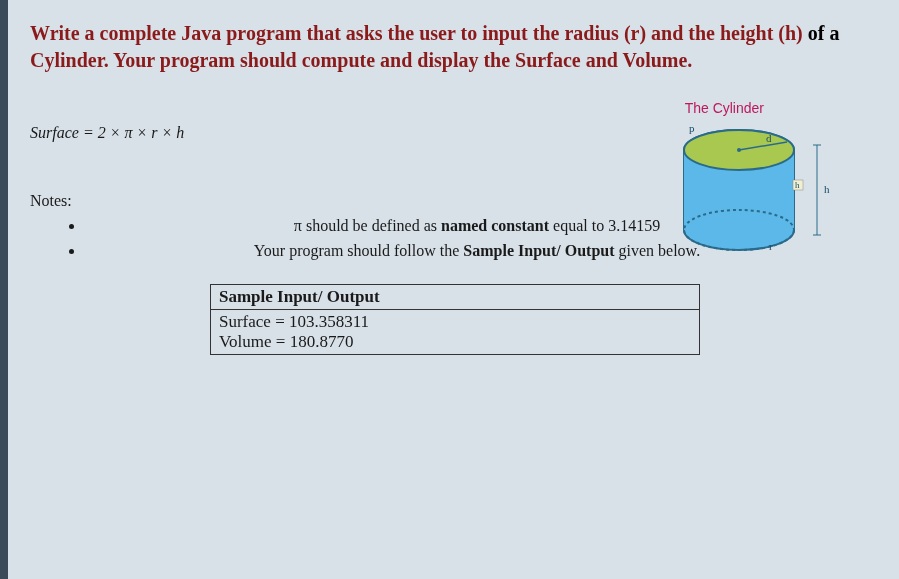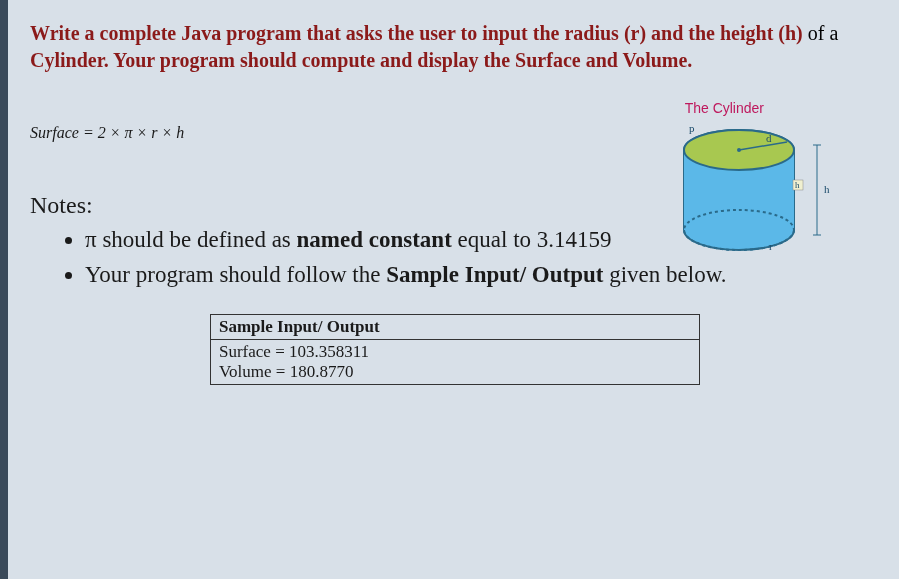--- a/index.html
+++ b/index.html
@@ -17,20 +17,21 @@
       font-size: 20px;
       line-height: 1.35;
     }
     .red-text {
       color: #8b1a1a;
       font-weight: bold;
       text-align: center;
     }
     .black-text {
       color: #000;
+      font-weight: bold;
     }
     .cylinder-label {
       position: absolute;
       top: 100px;
       right: 135px;
       color: #be185d;
       font-family: Arial, sans-serif;
       font-size: 14px;
     }
     .cylinder-svg {
@@ -43,27 +44,28 @@
       font-style: italic;
       font-size: 16px;
     }
     .formula-row {
       margin-bottom: 18px;
     }
     .notes-section {
       margin-top: 50px;
     }
     .notes-title {
-      font-size: 24px;
+      font-size: 16px;
     }
     .notes-list {
       margin: 4px 0 0 0;
       padding-left: 55px;
-      font-size: 23px;
+      font-size: 16px;
       line-height: 1.45;
+      text-align: center;
     }
     .notes-list li {
       margin-bottom: 2px;
     }
     .pi-sym {
       font-family: 'Times New Roman', serif;
     }
     .bold {
       font-weight: bold;
     }

